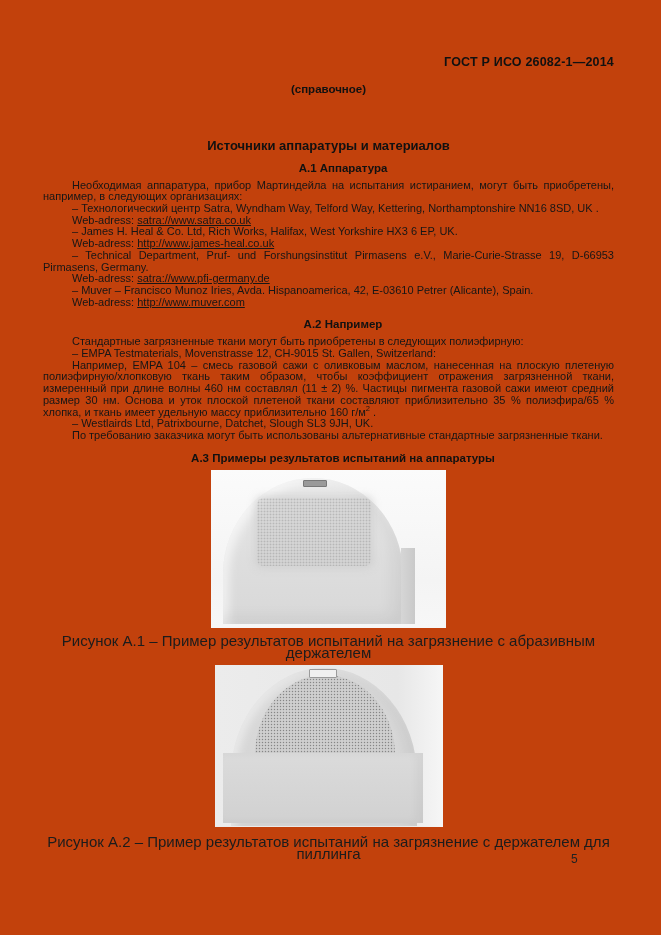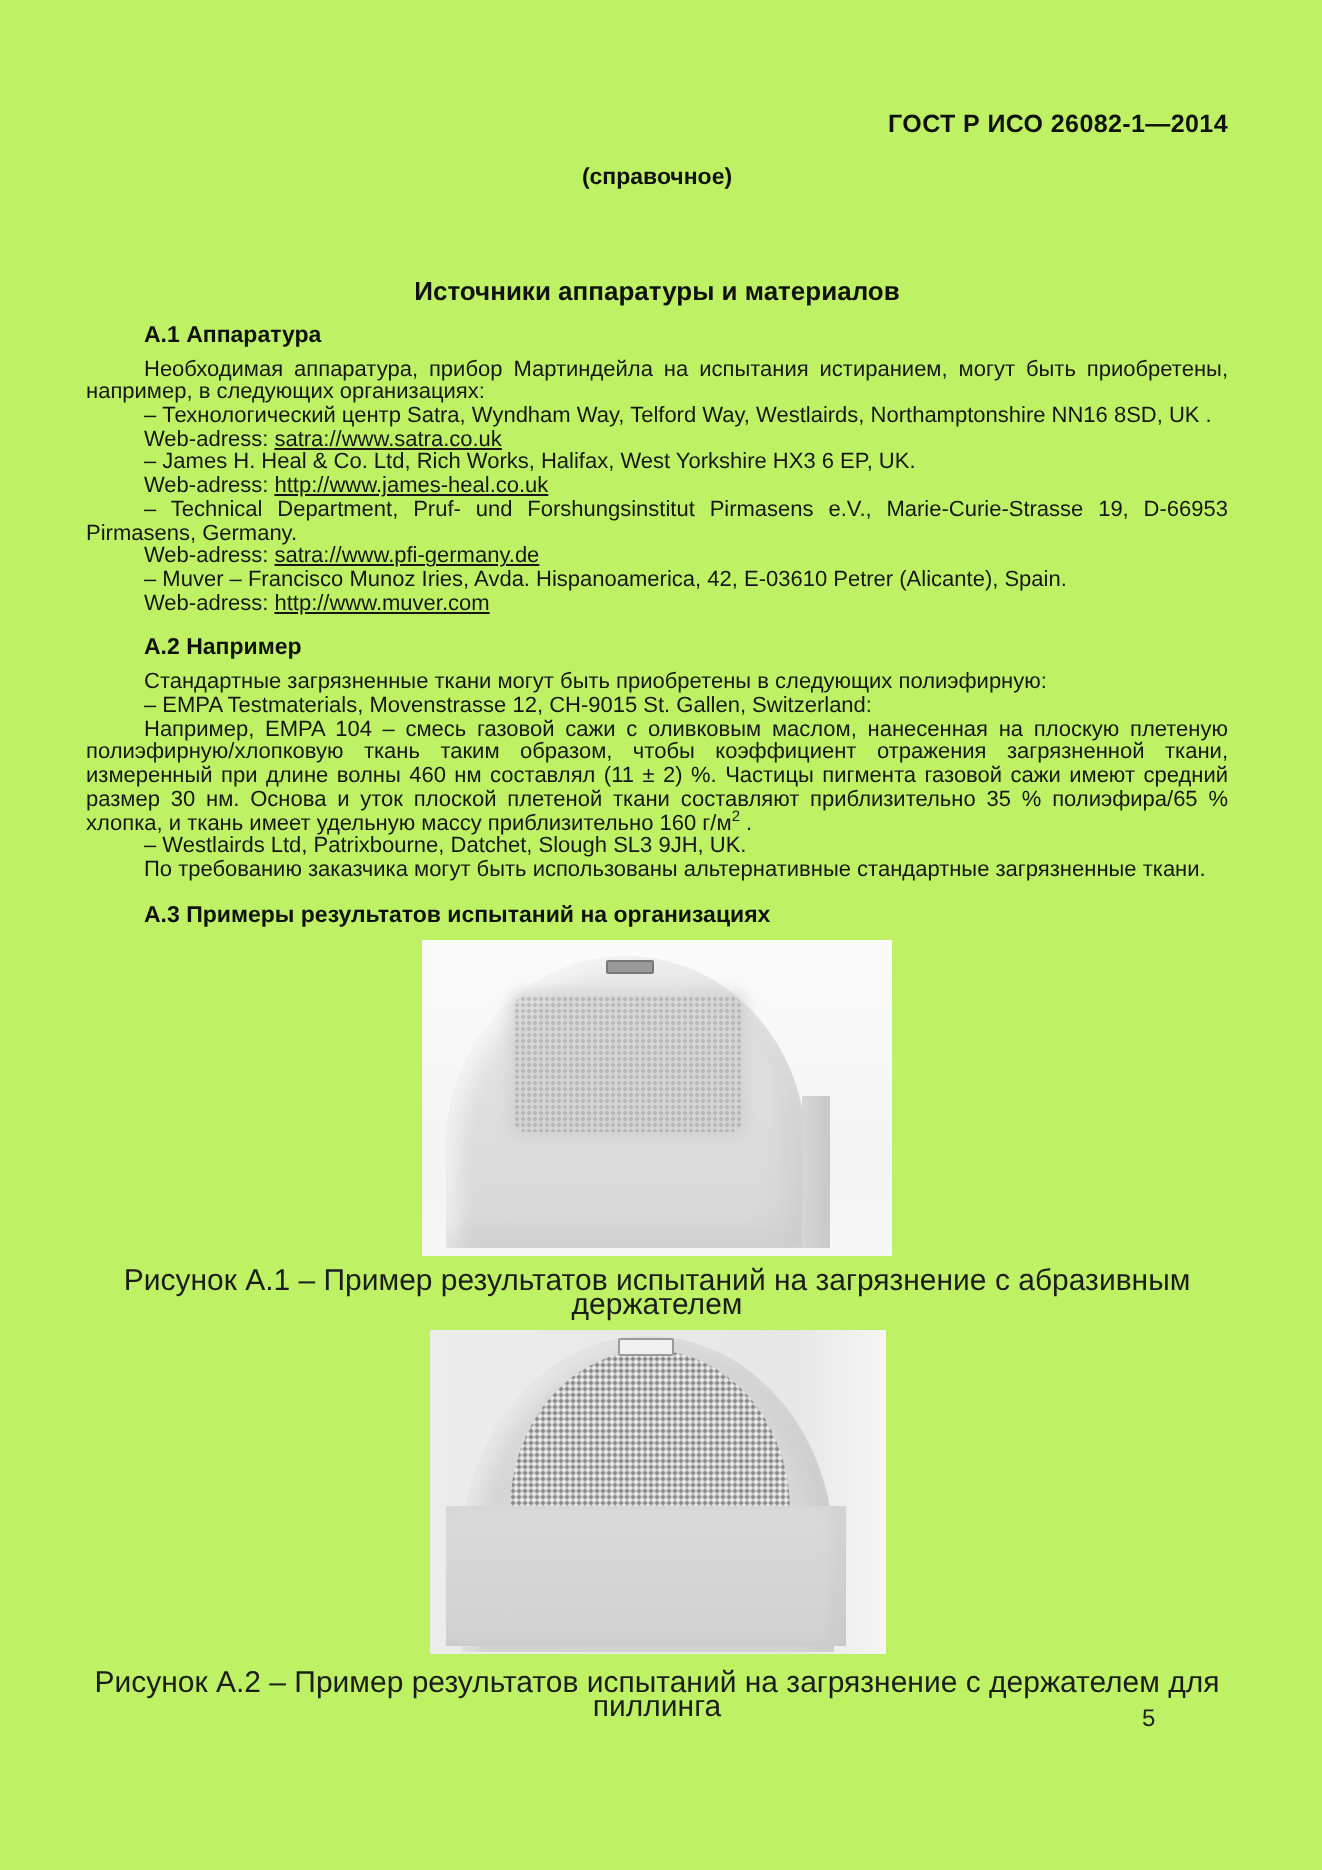--- a/index.html
+++ b/index.html
@@ -7,21 +7,21 @@
     margin: 0;
     padding: 0;
     background: #ffffff;
   }
   .page {
     position: relative;
     width: 661px;
     height: 935px;
     box-sizing: border-box;
     padding: 56px 47px 0 43px;
-    background: #bef264;
+    background: #c2410c;
     font-family: "Liberation Sans", sans-serif;
     color: #161616;
     overflow: hidden;
   }
   .doc-header {
     text-align: right;
     font-weight: bold;
     font-size: 12.5px;
     line-height: 13px;
     letter-spacing: 0.2px;
@@ -43,20 +43,21 @@
     line-height: 13px;
     color: #111;
   }
   .section-heading {
     margin: 10px 0 6px 0;
     padding-left: 29px;
     font-weight: bold;
     font-size: 11.5px;
     line-height: 12px;
     color: #111;
+    text-align: center;
   }
   .body-p {
     margin: 0;
     font-size: 11px;
     line-height: 11.7px;
     text-align: justify;
     text-indent: 29px;
     color: #161616;
   }
   .web-line { text-align: left; }
@@ -175,41 +176,41 @@
   <div class="annex-title">
     <div>(справочное)</div>
   </div>
 
   <div class="main-heading">Источники аппаратуры и материалов</div>
 
   <div class="section-heading">А.1 Аппаратура</div>
 
   <p class="body-p">Необходимая аппаратура, прибор Мартиндейла на испытания истиранием, могут быть приобретены, например, в следующих организациях:</p>
 
-  <p class="body-p">– Технологический центр Satra, Wyndham Way, Telford Way, Westlairds, Northamptonshire NN16 8SD, UK .</p>
+  <p class="body-p">– Технологический центр Satra, Wyndham Way, Telford Way, Kettering, Northamptonshire NN16 8SD, UK .</p>
   <p class="body-p web-line"><span>Web-adress: </span><span class="url">satra://www.satra.co.uk</span></p>
 
   <p class="body-p">– James H. Heal &amp; Co. Ltd, Rich Works, Halifax, West Yorkshire HX3 6 EP, UK.</p>
   <p class="body-p web-line"><span>Web-adress: </span><span class="url">http://www.james-heal.co.uk</span></p>
 
   <p class="body-p">– Technical Department, Pruf- und Forshungsinstitut Pirmasens e.V., Marie-Curie-Strasse 19, D-66953 Pirmasens, Germany.</p>
   <p class="body-p web-line"><span>Web-adress: </span><span class="url">satra://www.pfi-germany.de</span></p>
 
   <p class="body-p">– Muver – Francisco Munoz Iries, Avda. Hispanoamerica, 42, E-03610 Petrer (Alicante), Spain.</p>
   <p class="body-p web-line"><span>Web-adress: </span><span class="url">http://www.muver.com</span></p>
 
   <div class="section-heading">А.2 Например</div>
 
   <p class="body-p">Стандартные загрязненные ткани могут быть приобретены в следующих полиэфирную:</p>
   <p class="body-p">– EMPA Testmaterials, Movenstrasse 12, CH-9015 St. Gallen, Switzerland:</p>
   <p class="body-p"><span>Например, EMPA 104 – смесь газовой сажи с оливковым маслом, нанесенная на плоскую плетеную полиэфирную/хлопковую ткань таким образом, чтобы коэффициент отражения загрязненной ткани, измеренный при длине волны 460 нм составлял (11 ± 2) %. Частицы пигмента газовой сажи имеют средний размер 30 нм. Основа и уток плоской плетеной ткани составляют приблизительно 35 % полиэфира/65 % хлопка, и ткань имеет удельную массу приблизительно 160 г/м</span><sup class="sq">2</sup><span> .</span></p>
   <p class="body-p">– Westlairds Ltd, Patrixbourne, Datchet, Slough SL3 9JH, UK.</p>
   <p class="body-p">По требованию заказчика могут быть использованы альтернативные стандартные загрязненные ткани.</p>
 
-  <div class="section-heading">А.3 Примеры результатов испытаний на организациях</div>
+  <div class="section-heading">А.3 Примеры результатов испытаний на аппаратуры</div>
 
   <figure class="doc-figure">
     <div class="photo photo1">
       <div class="f1-dome"></div>
       <div class="f1-step"></div>
       <div class="f1-texture"></div>
       <div class="f1-tag"></div>
     </div>
     <figcaption class="fig-caption cap1">Рисунок А.1 – Пример результатов испытаний на загрязнение с абразивным держателем</figcaption>
   </figure>

